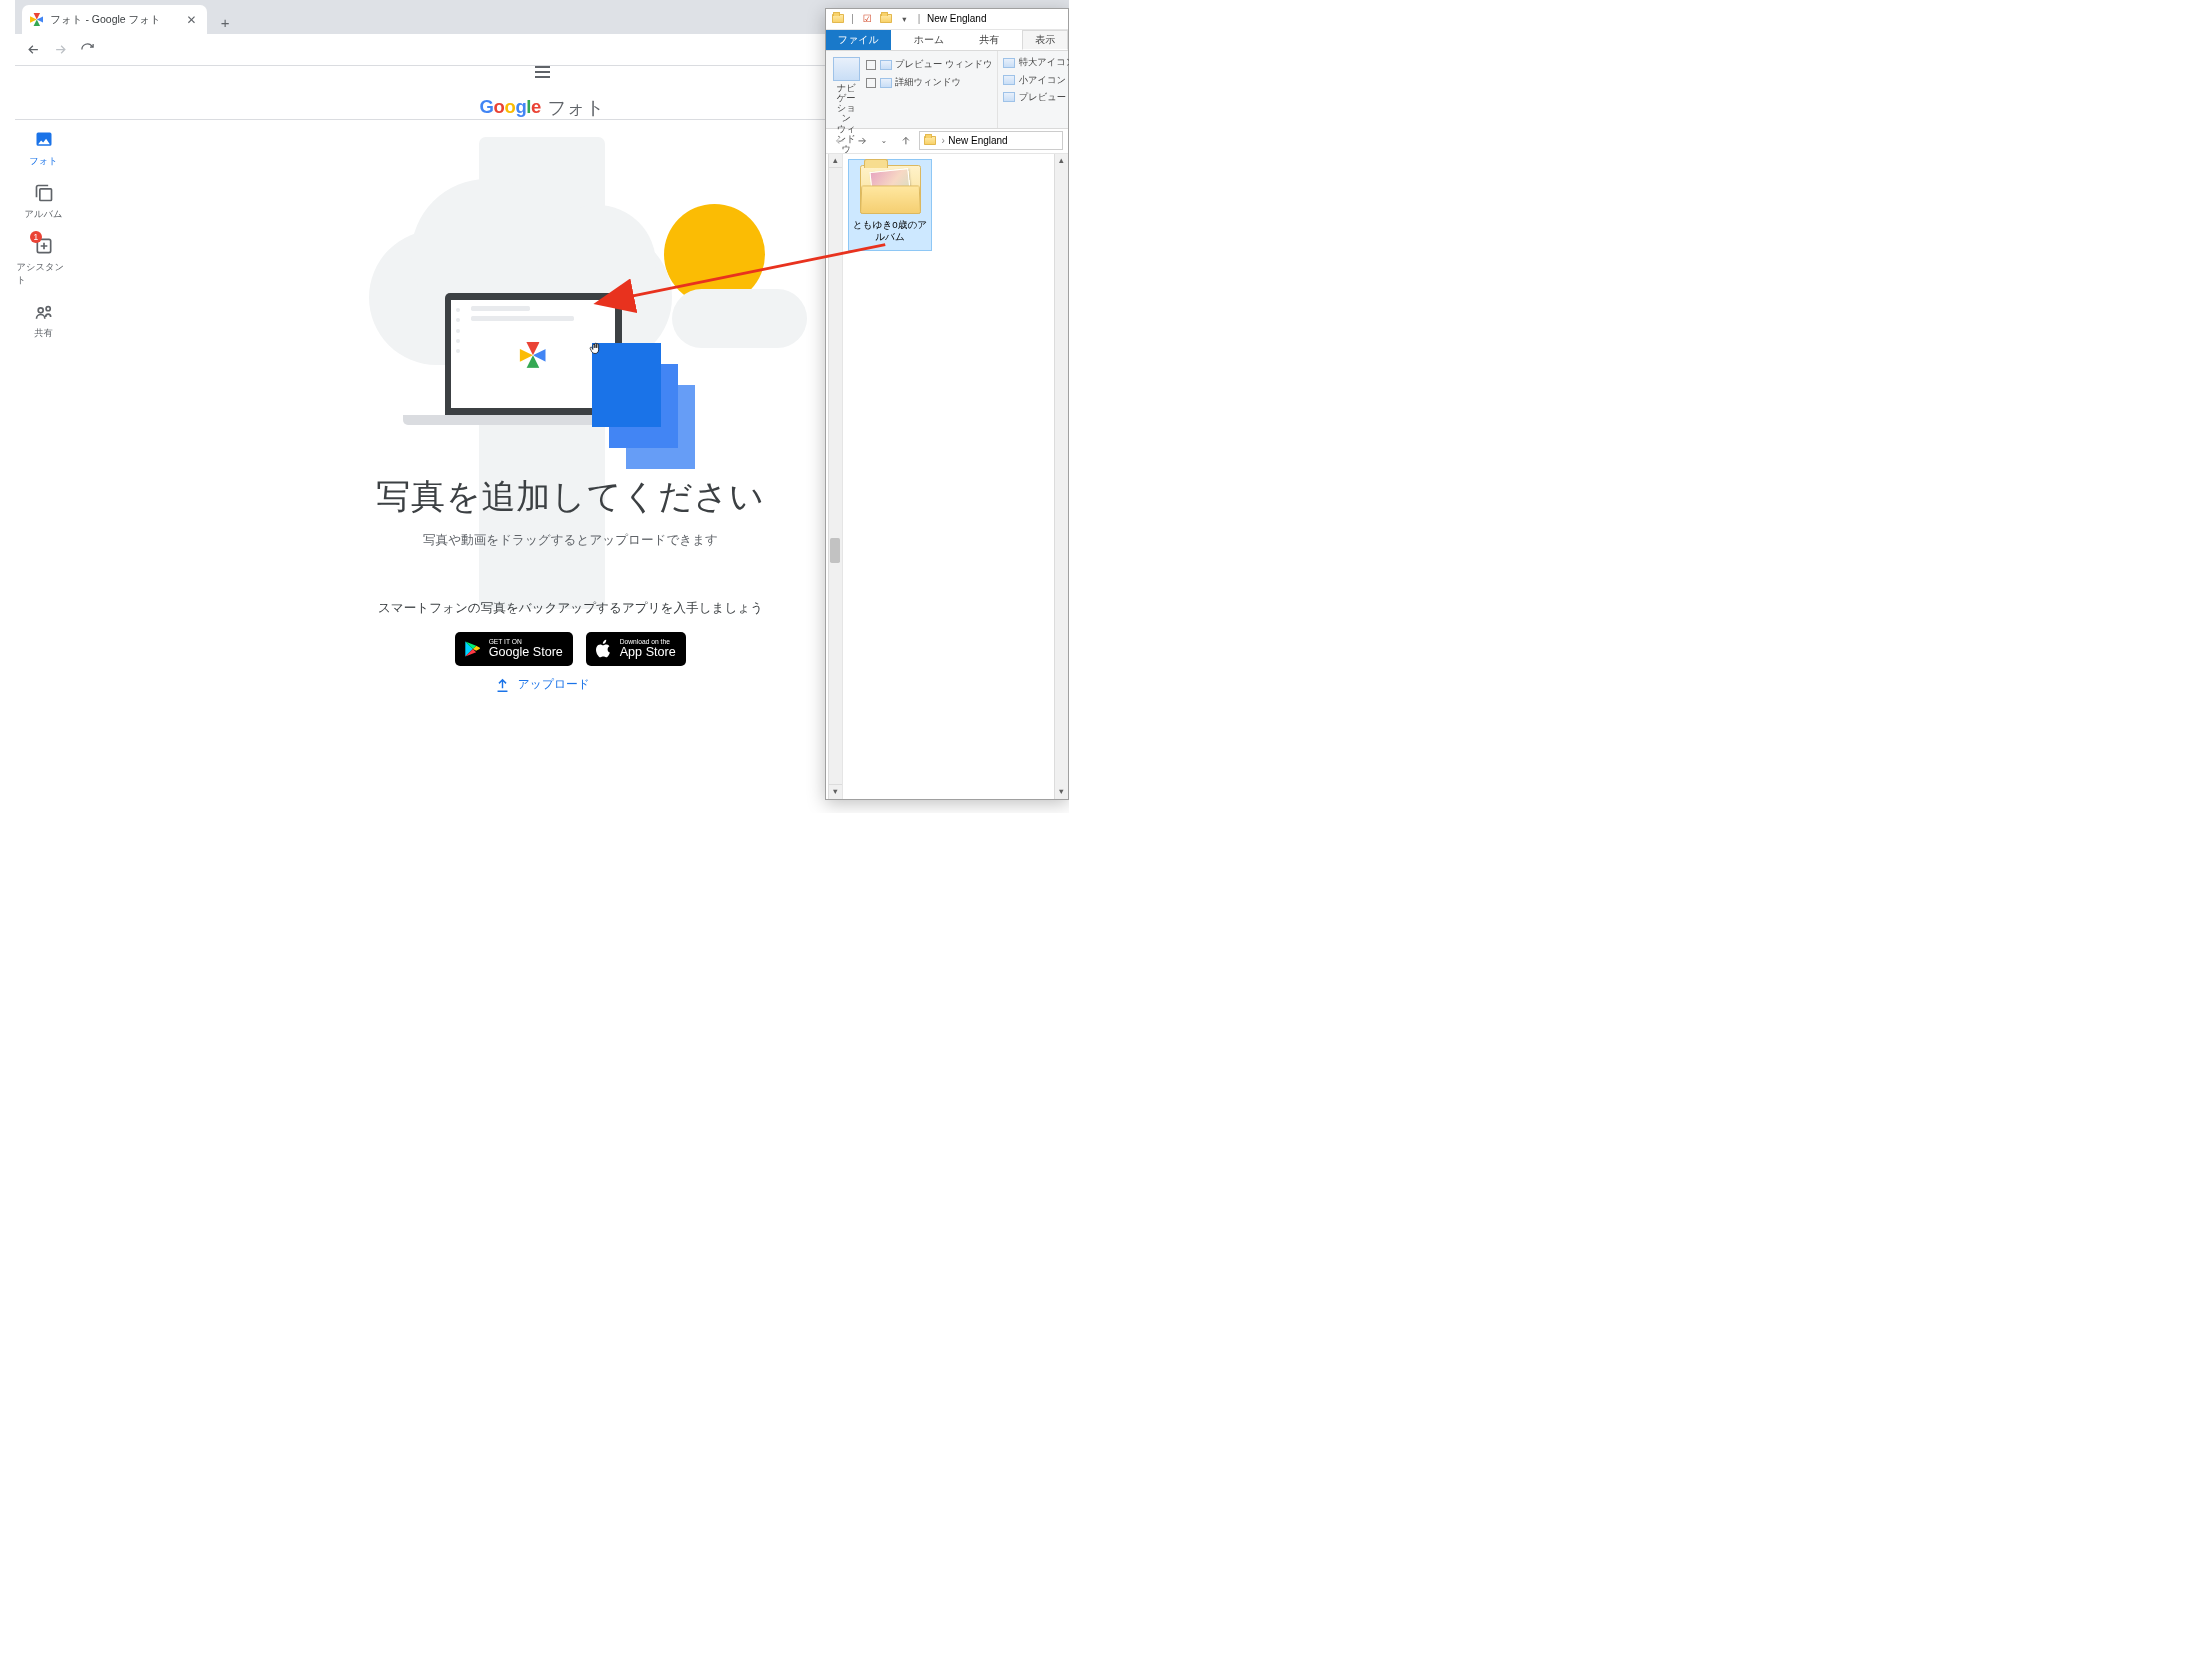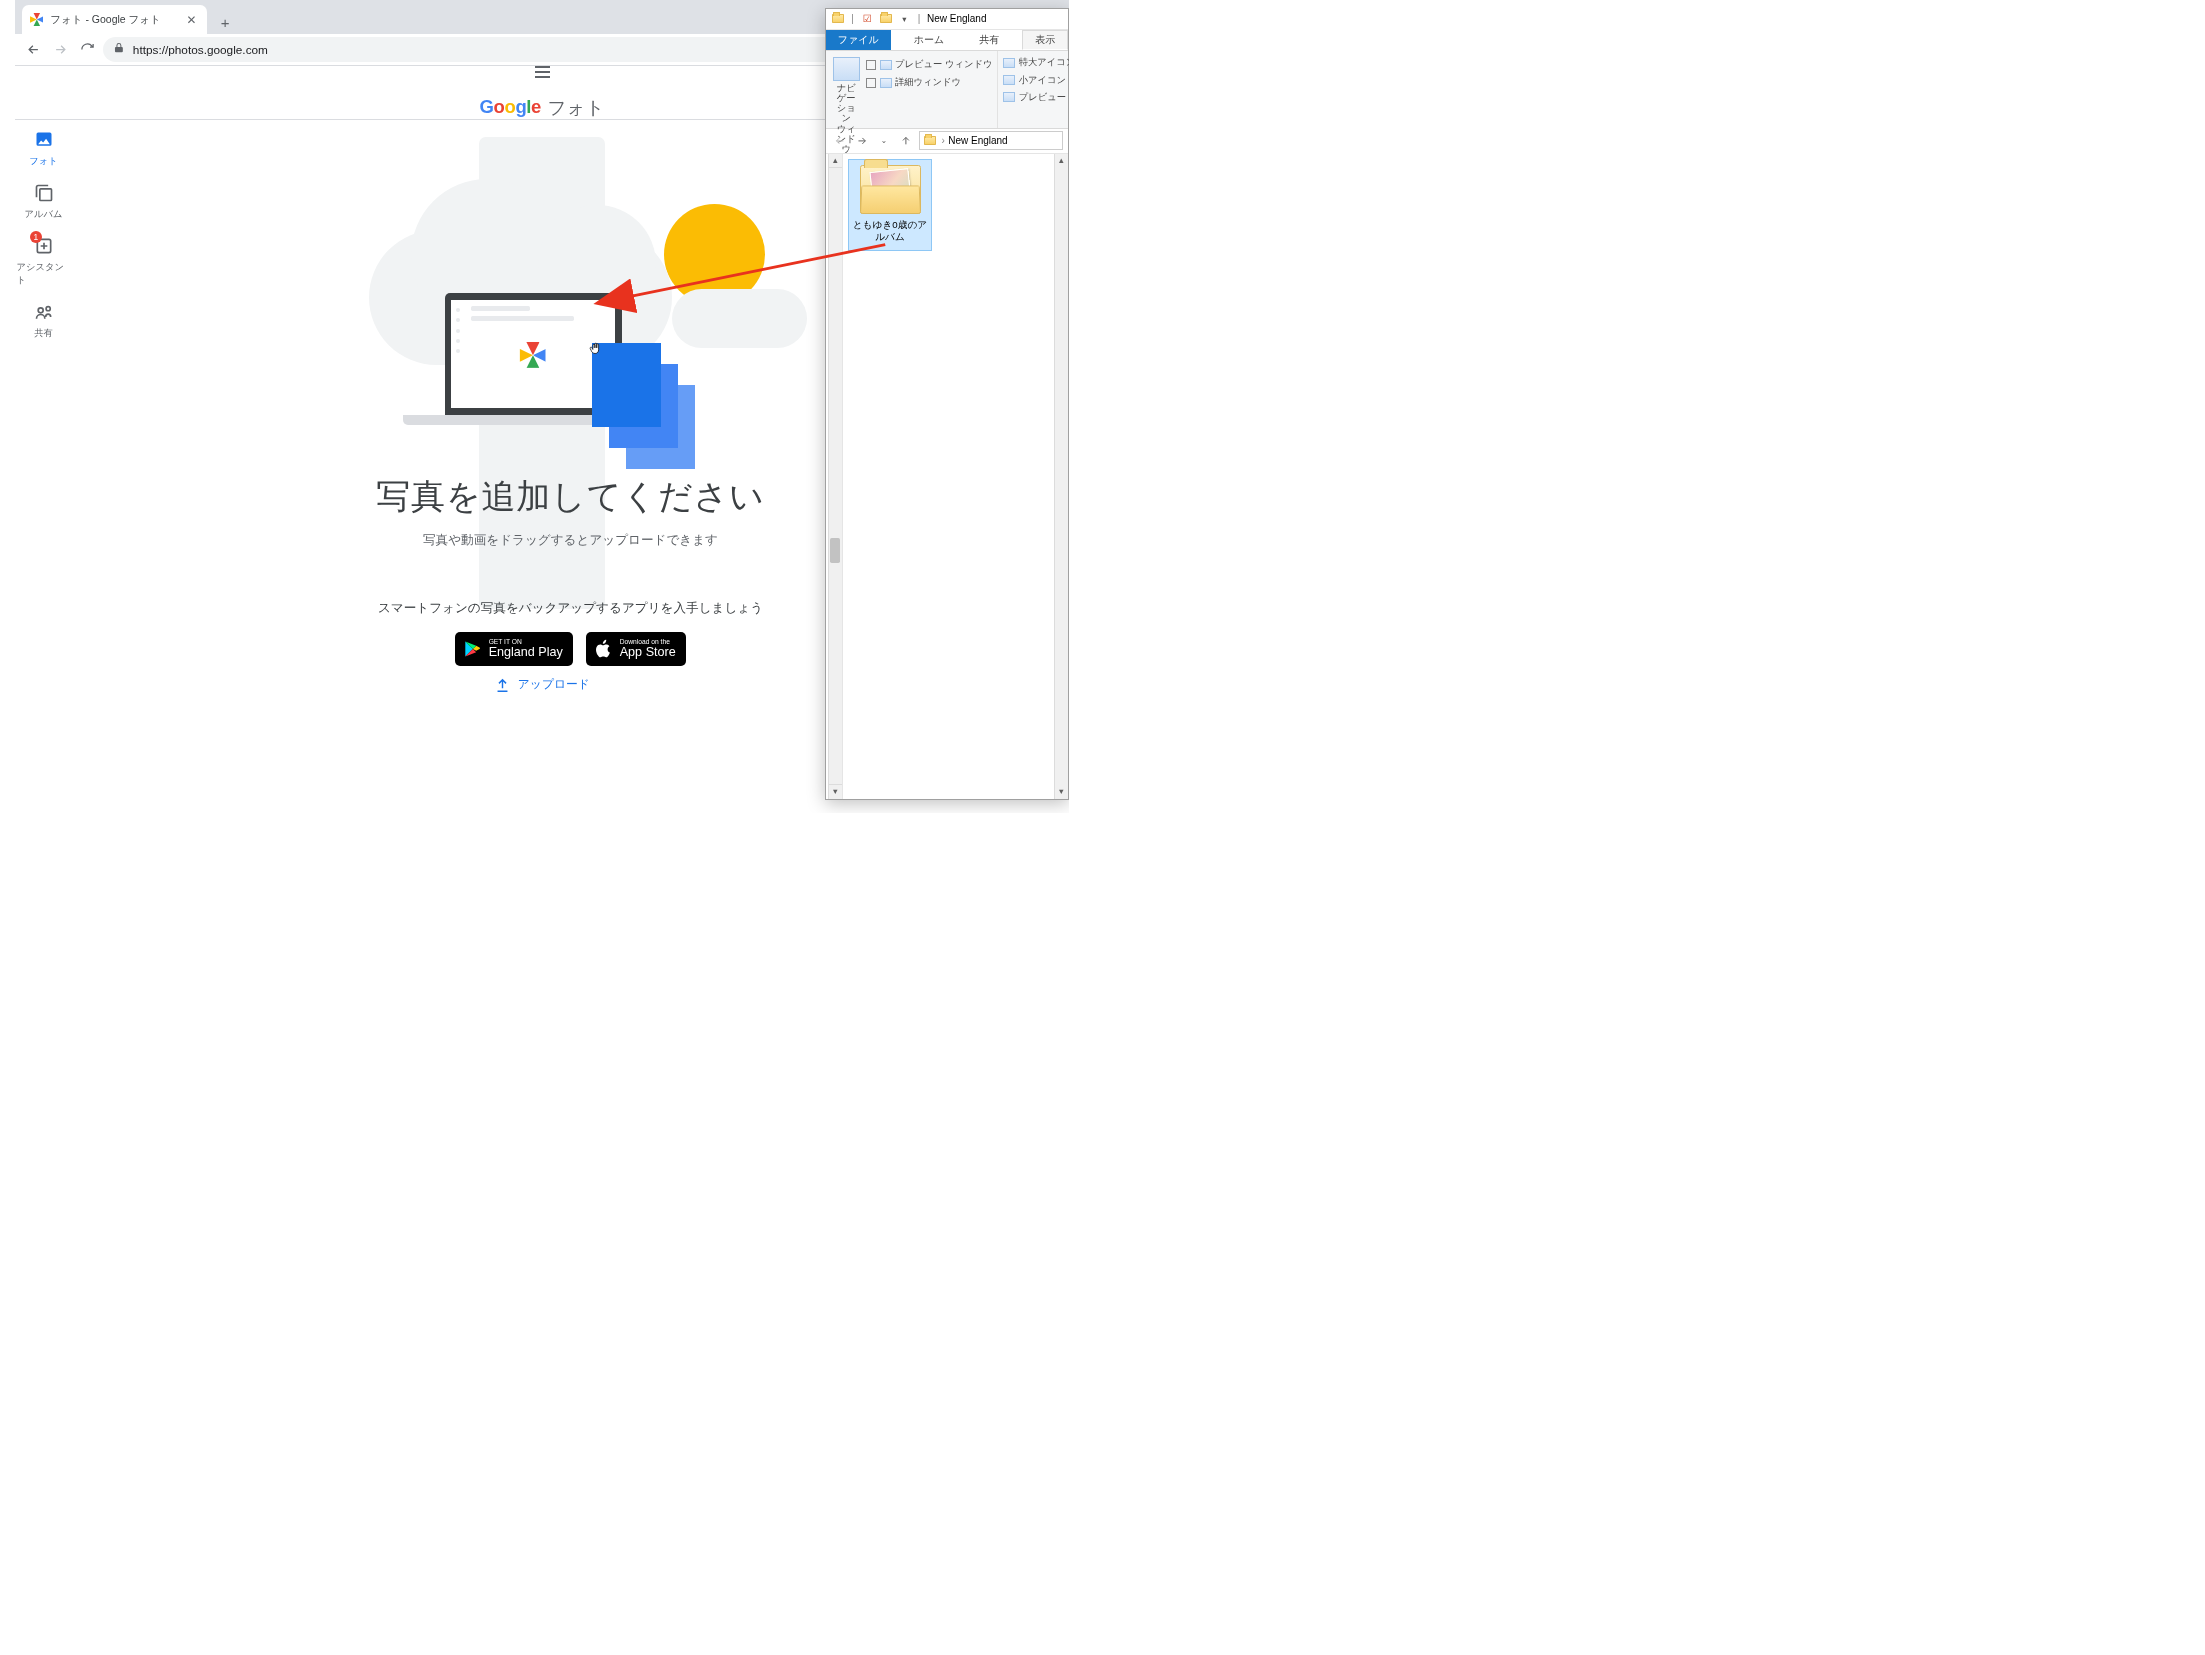--- a/index.html
+++ b/index.html
@@ -160,28 +160,20 @@
     <div class="nav-btn disabled">
       <svg viewBox="0 0 24 24" fill="none" stroke="currentColor" stroke-width="2">
           <path d="M5 12h14M13 6l6 6-6 6"></path>
         </svg>
     </div>
     <div class="nav-btn">
       <svg viewBox="0 0 24 24" fill="none" stroke="currentColor" stroke-width="2">
           <path d="M3 12a9 9 0 0 1 15.9-5.7L21 8M21 3v5h-5"></path>
         </svg>
     </div>
-    <div class="omnibox">
-      <span>
-        <svg class="lock-icon" viewBox="0 0 24 24" fill="currentColor">
-            <path d="M12 2a5 5 0 0 0-5 5v3H6a2 2 0 0 0-2 2v7a2 2 0 0 0 2 2h12a2 2 0 0 0 2-2v-7a2 2 0 0 0-2-2h-1V7a5 5 0 0 0-5-5zm-3 5a3 3 0 1 1 6 0v3H9V7z"></path>
-          </svg>
-      </span>
-      <span class="omnibox-url">https://photos.google.com</span>
-    </div>
   </div>
 
   <div class="gphotos-header">
     <div class="hamburger">
         <span></span>
         <span></span>
         <span></span>
       </div>
     <div class="gphotos-logo">
       <span class="google-word"><b class="g-b">G</b><b class="g-r">o</b><b class="g-y">o</b><b class="g-b">g</b><b class="g-g">l</b><b class="g-r">e</b></span>
@@ -296,21 +288,21 @@
           <span class="bicon">
             <svg viewBox="0 0 24 24">
                 <path fill="#00d2ff" d="M4 3v18l9-9z"></path>
                 <path fill="#ffcb00" d="m13 12 4-4 4 2.3a1 1 0 0 1 0 1.7L17 14z"></path>
                 <path fill="#00f076" d="M4 3l13 5-4 4z"></path>
                 <path fill="#ff3a44" d="m13 12 4 4L4 21z"></path>
               </svg>
           </span>
           <span class="btxt">
             <span class="small">GET IT ON</span>
-            <span class="big">England Play</span>
+            <span class="big">Google Store</span>
           </span>
         </div>
         <div class="store-badge">
           <span class="bicon">
             <svg viewBox="0 0 24 24" fill="#fff">
                 <path d="M17.5 12.5c0-2.6 2.1-3.8 2.2-3.9-1.2-1.8-3.1-2-3.7-2-1.6-.2-3.1.9-3.9.9-.8 0-2-.9-3.4-.9-1.7 0-3.3 1-4.2 2.6-1.8 3.1-.5 7.7 1.3 10.2.9 1.2 1.9 2.6 3.2 2.5 1.3-.1 1.8-.8 3.3-.8s2 .8 3.4.8c1.4 0 2.3-1.3 3.1-2.5.7-1 1.2-2 1.5-3.1-1.6-.6-2.8-2.1-2.8-3.8zM14.8 4.4c.7-.9 1.2-2.1 1.1-3.4-1 0-2.3.7-3 1.6-.7.8-1.3 2-1.1 3.2 1.2.1 2.3-.6 3-1.4z"></path>
               </svg>
           </span>
           <span class="btxt">
             <span class="small">Download on the</span>

